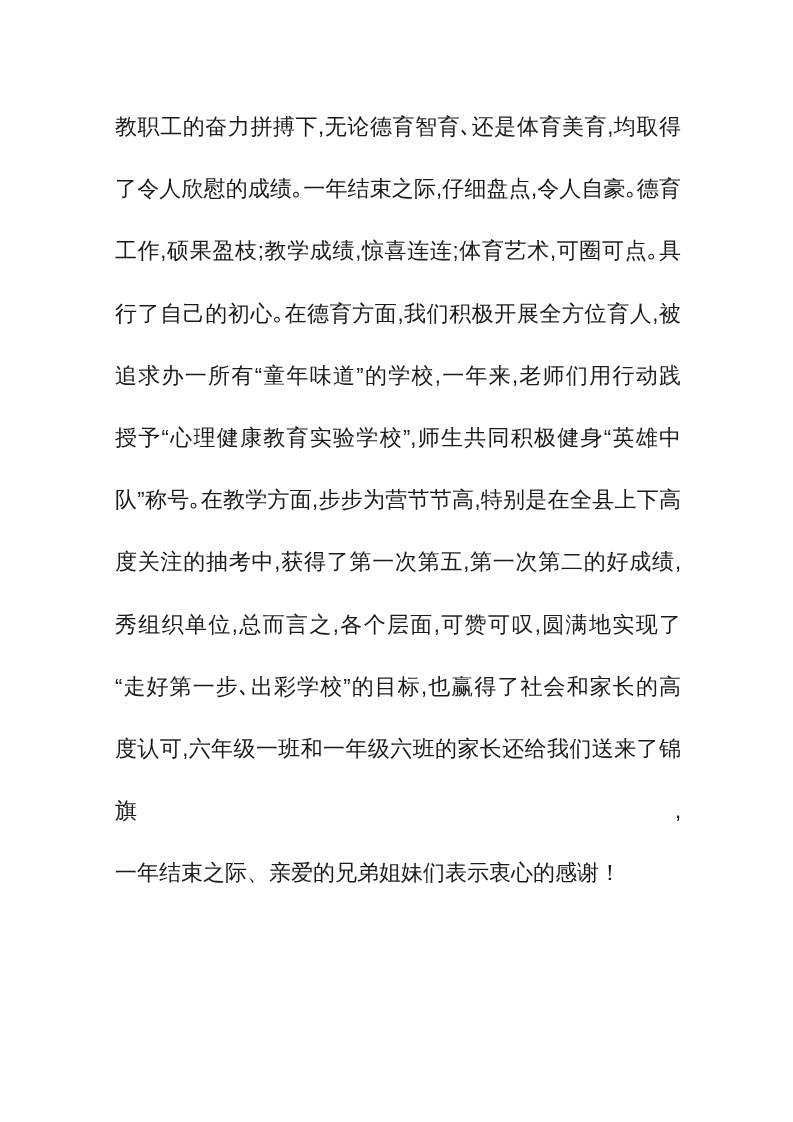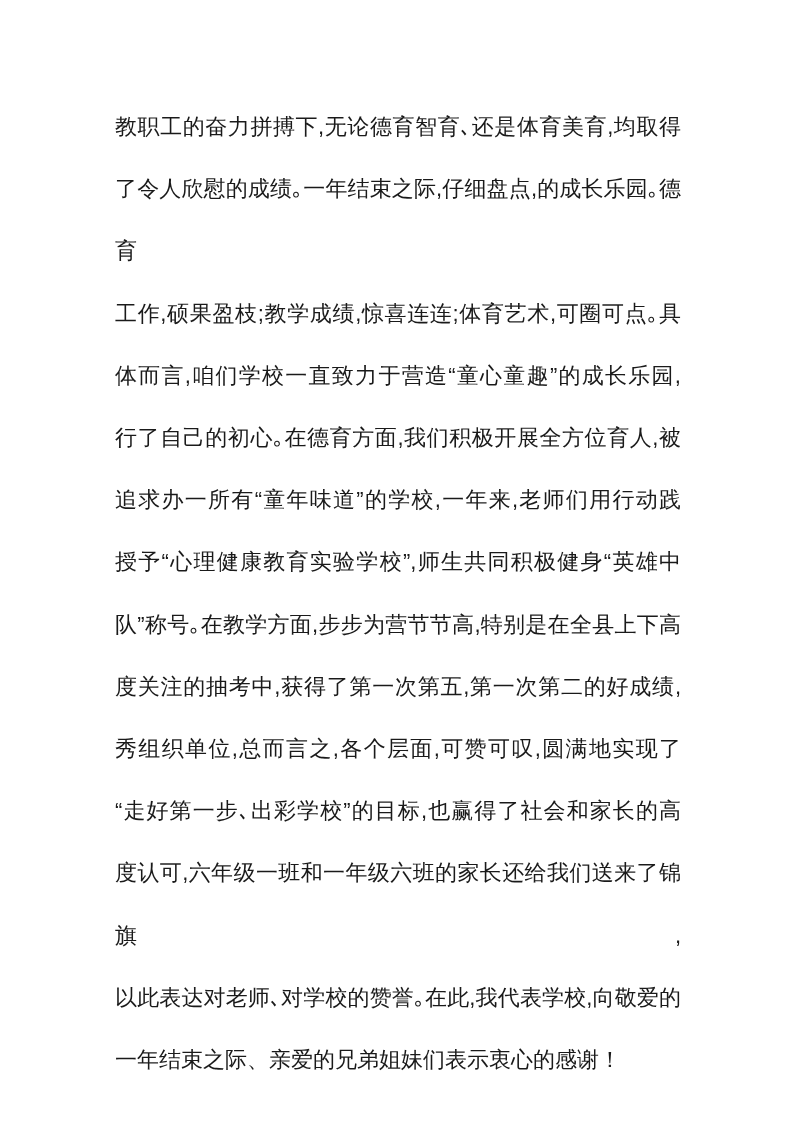--- a/index.html
+++ b/index.html
@@ -33,27 +33,25 @@
   .line.last {
     text-align-last: left;
   }
 </style>
 </head>
 <body>
 
 <div class="page">
   <div class="text-block">
     <div class="line">教职工的奋力拼搏下,无论德育智育､还是体育美育,均取得</div>
-    <div class="line">了令人欣慰的成绩｡一年结束之际,仔细盘点,的成长乐园｡德育</div>
+    <div class="line">了令人欣慰的成绩｡一年结束之际,仔细盘点,令人自豪｡德育</div>
     <div class="line">工作,硕果盈枝;教学成绩,惊喜连连;体育艺术,可圈可点｡具</div>
-    <div class="line">体而言,咱们学校一直致力于营造“童心童趣”的成长乐园,</div>
     <div class="line">行了自己的初心｡在德育方面,我们积极开展全方位育人,被</div>
     <div class="line">追求办一所有“童年味道”的学校,一年来,老师们用行动践</div>
     <div class="line">授予“心理健康教育实验学校”,师生共同积极健身“英雄中</div>
     <div class="line">队”称号｡在教学方面,步步为营节节高,特别是在全县上下高</div>
     <div class="line">度关注的抽考中,获得了第一次第五,第一次第二的好成绩,</div>
     <div class="line">秀组织单位,总而言之,各个层面,可赞可叹,圆满地实现了</div>
     <div class="line">“走好第一步､出彩学校”的目标,也赢得了社会和家长的高</div>
     <div class="line">度认可,六年级一班和一年级六班的家长还给我们送来了锦旗,</div>
-    <div class="line">以此表达对老师､对学校的赞誉｡在此,我代表学校,向敬爱的</div>
     <div class="line last">一年结束之际、亲爱的兄弟姐妹们表示衷心的感谢！</div>
   </div>
 </div>
 
 </body></html>

